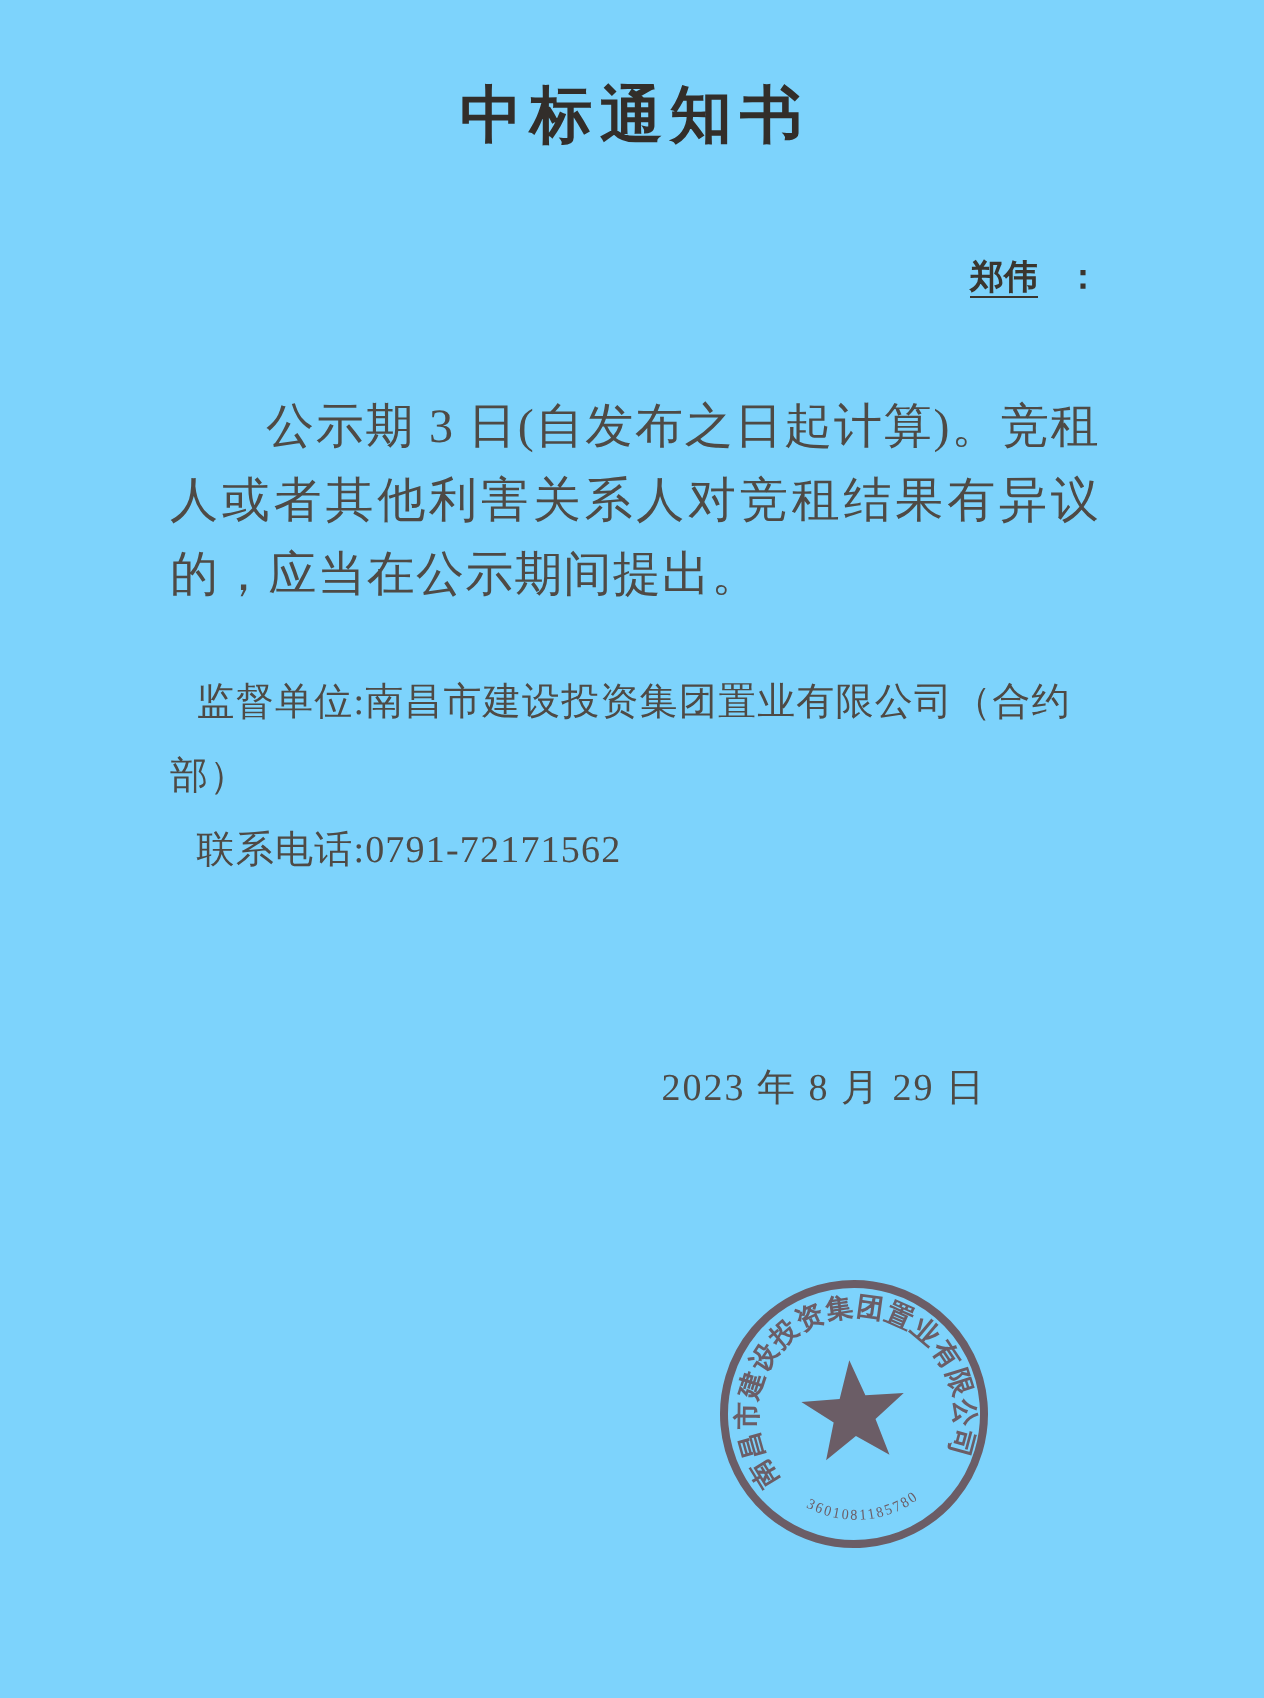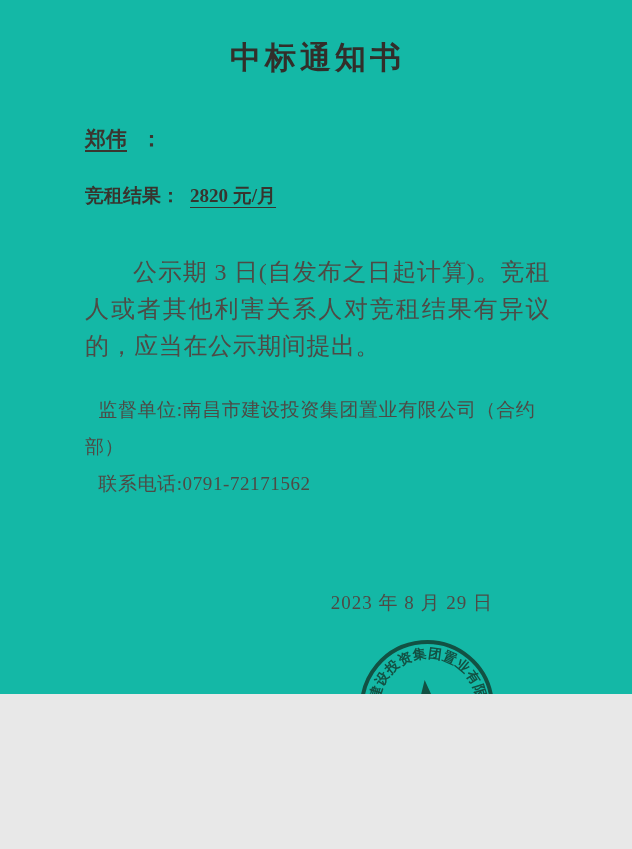--- a/index.html
+++ b/index.html
@@ -1,40 +1,41 @@
 <!DOCTYPE html>
 <html lang="zh"><head>
 <meta charset="utf-8">
 <style>
   html,body{margin:0;padding:0;background:#e8e8e8;}
   .page{
     position:relative;
-    width:632px;height:694px;
+    width:632px;height:849px;
     margin:0 auto;
-    background:#14b8a6;
+    background:#7dd3fc;
     overflow:hidden;
     font-family:"Liberation Serif","DejaVu Serif",serif;
     color:#4e4a45;
   }
   .content{padding:38px 82px 0 85px;}
   .doc-title{
     text-align:center;
     font-size:31px;
     font-weight:bold;
     letter-spacing:4px;
     color:#322e2a;
     margin:0;
     line-height:40px;
   }
   .recipient{
     margin-top:50px;
-    font-size:21px;
+    font-size:17px;
     font-weight:bold;
     color:#3a362f;
     line-height:22px;
+    text-align:right;
   }
   .recipient .uname{
     text-decoration:underline;
     text-underline-offset:4px;
     padding-right:14px;
   }
   .body-para{
     margin:20px 0 0 0;
     font-size:19px;
     line-height:35px;
@@ -110,23 +111,20 @@
 <div class="page">
   <div class="content">
 
     <h1 class="doc-title">中标通知书</h1>
 
     <div class="recipient">
       <span class="uname">郑伟</span><span>：</span>
     </div>
 
 
-    <div class="result-line">
-      <span>竞租结果：</span><span class="rvalue">2820 元/月</span>
-    </div>
 
     <p class="notice-para">公示期 3 日(自发布之日起计算)。竞租人或者其他利害关系人对竞租结果有异议的，应当在公示期间提出。</p>
 
     <p class="info-line first">监督单位:南昌市建设投资集团置业有限公司（合约部）</p>
     <p class="info-line">联系电话:0791-72171562</p>
 
     <div class="signature">
       <p class="date-line">2023 年 8 月 29 日</p>
     </div>
   </div>

